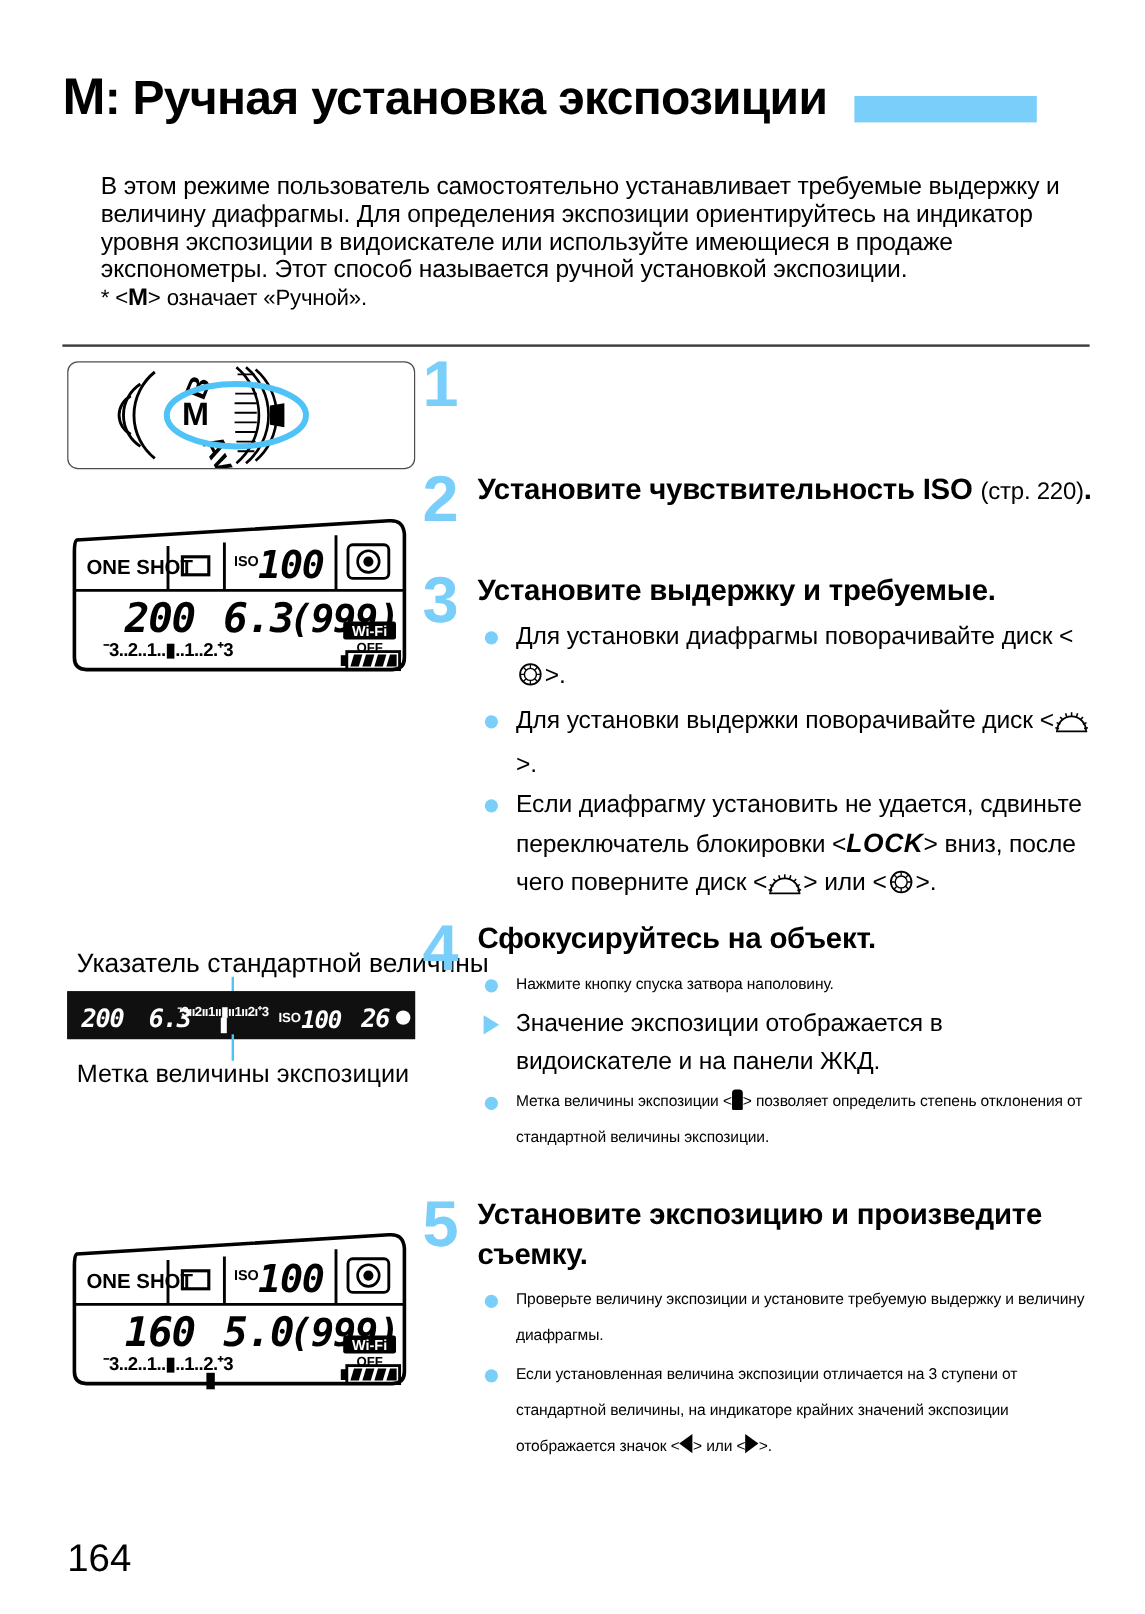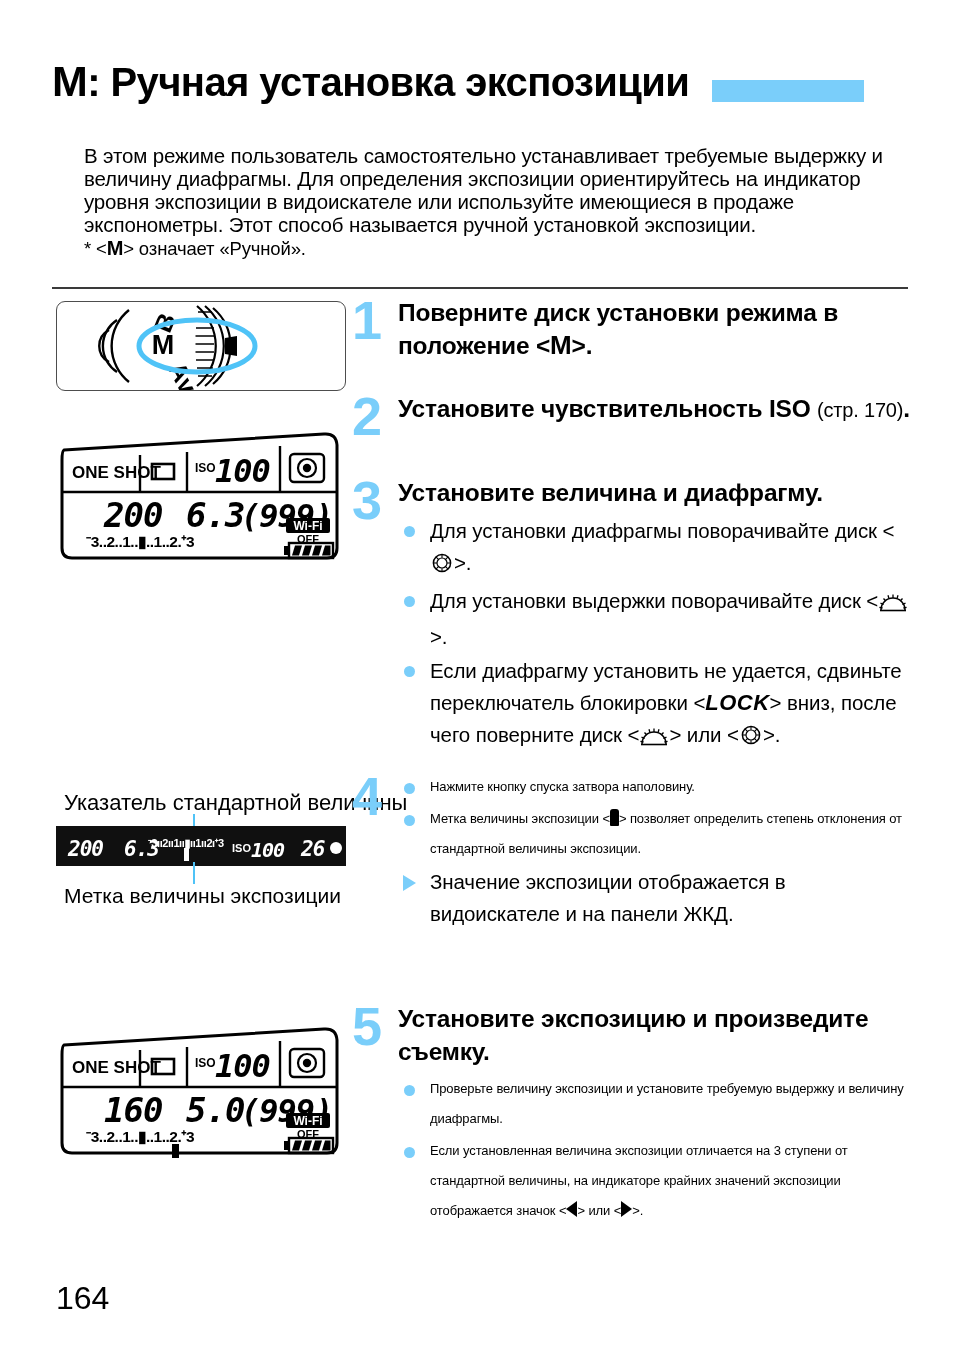--- a/index.html
+++ b/index.html
@@ -427,31 +427,30 @@
           <path d="M 269 115.5 L 274.5 115.5 L 274.5 125.5 L 266 125.5 Z" fill="#000"></path>
         </g>
       </svg>
     </div>
   </div>
 
   <div class="steps">
 
     <div class="step" style="min-height:96px">
       <div class="step-num">1</div>
-      <div class="step-head"><span>Поверните диск установки режима в положение &lt;</span><span class="mode-m">M</span><span>&gt;.</span></div>
     </div>
 
     <div class="step" style="min-height:84px">
       <div class="step-num">2</div>
-      <div class="step-head"><span>Установите чувствительность ISO </span><span class="small">(стр. 170)</span><span>.</span></div>
+      <div class="step-head"><span>Установите чувствительность ISO </span><span class="small">(стр. 220)</span><span>.</span></div>
     </div>
 
     <div class="step" style="min-height:290px">
       <div class="step-num">3</div>
-      <div class="step-head">Установите величина и диафрагму.</div>
+      <div class="step-head">Установите выдержку и требуемые.</div>
       <div class="bullets">
 
         <div class="bullet">
           <span class="dot"></span>
           <span>Для установки диафрагмы поворачивайте диск &lt;</span><span class="ico"><svg width="24" height="22" viewBox="0 0 24 22">
                 <circle cx="12" cy="11" r="8.6" fill="none" stroke="#000" stroke-width="1.5"></circle>
                 <circle cx="12" cy="11" r="5" fill="none" stroke="#000" stroke-width="1.2"></circle>
                 <g stroke="#000" stroke-width="1.1">
                   <line x1="12" y1="2.4" x2="12" y2="5.8"></line>
                   <line x1="12" y1="16.2" x2="12" y2="19.6"></line>
@@ -513,32 +512,33 @@
                   <line x1="18.1" y1="4.9" x2="15.6" y2="7.4"></line>
                   <line x1="8.4" y1="14.6" x2="5.9" y2="17.1"></line>
                 </g>
               </svg></span><span>&gt;.</span>
         </div>
       </div>
     </div>
 
     <div class="step" style="min-height:230px">
       <div class="step-num">4</div>
+      <div class="step-head">Сфокусируйтесь на объект.</div>
       <div class="bullets">
         <div class="bullet small">
           <span class="dot"></span>
           <span>Нажмите кнопку спуска затвора наполовину.</span>
-        </div>
-        <div class="bullet small">
-          <span class="dot"></span>
-          <span>Метка величины экспозиции &lt;</span><span class="mark-glyph"></span><span>&gt; позволяет определить степень отклонения от стандартной величины экспозиции.</span>
         </div>
         <div class="bullet">
           <span class="tri"></span>
           <span>Значение экспозиции отображается в видоискателе и на панели ЖКД.</span>
+        </div>
+        <div class="bullet small">
+          <span class="dot"></span>
+          <span>Метка величины экспозиции &lt;</span><span class="mark-glyph"></span><span>&gt; позволяет определить степень отклонения от стандартной величины экспозиции.</span>
         </div>
       </div>
     </div>
 
     <div class="step" style="min-height:260px">
       <div class="step-num">5</div>
       <div class="step-head">Установите экспозицию и произведите съемку.</div>
       <div class="bullets">
         <div class="bullet small">
           <span class="dot"></span>

